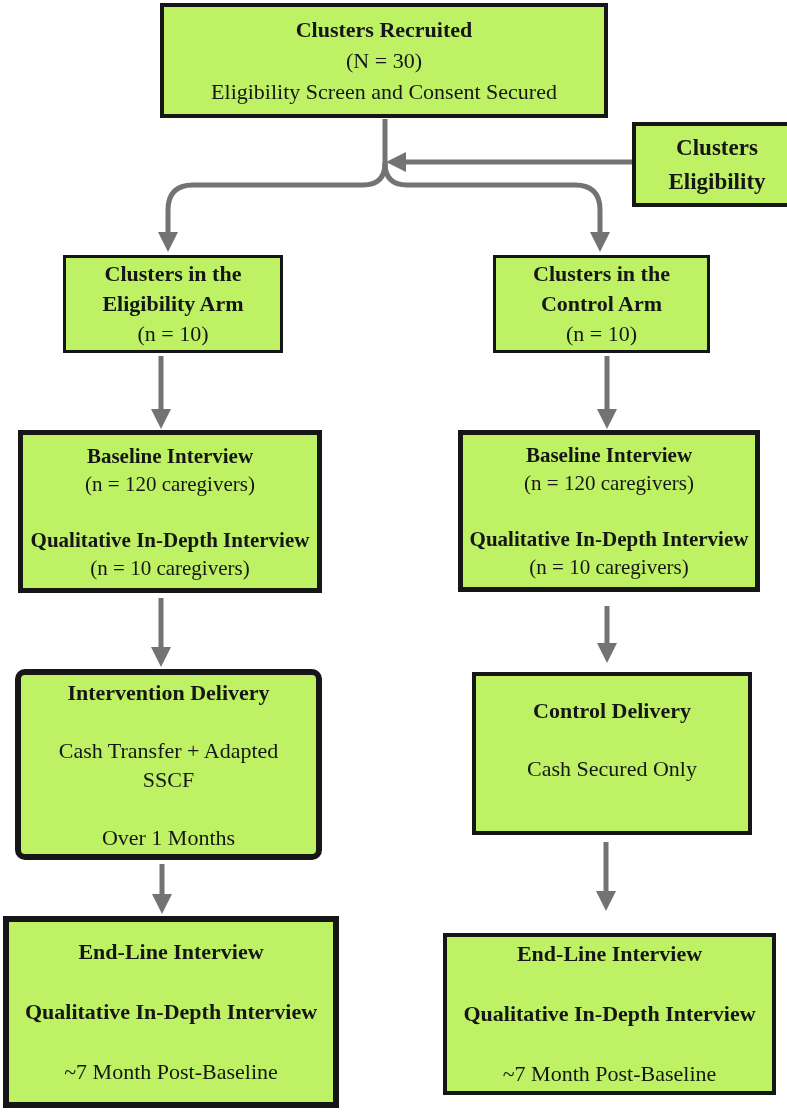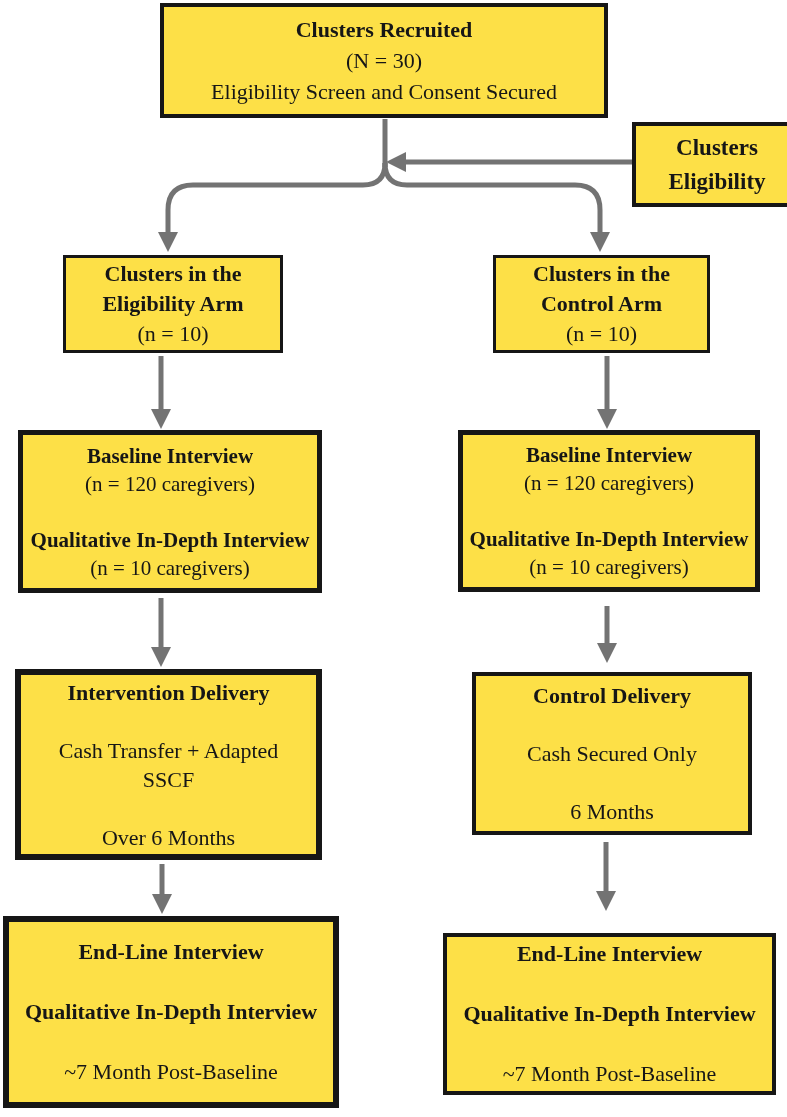--- a/index.html
+++ b/index.html
@@ -7,38 +7,38 @@
     position:relative;
     width:787px; height:1117px;
     background:#ffffff;
     font-family:"Liberation Serif","DejaVu Serif",serif;
     color:#161616;
     overflow:hidden;
   }
   svg.arrows { position:absolute; left:0; top:0; }
   .bx {
     position:absolute;
-    background:#fde047;
+    background:#bef264;
     border-style:solid;
     border-color:#161616;
     box-sizing:border-box;
     display:flex; flex-direction:column;
     justify-content:center; align-items:center;
     text-align:center;
   }
   .ln { width:100%; white-space:nowrap; }
   .b  { font-weight:bold; }
 
   #recruited  { left:160px; top:3px;   width:448px; height:115px; border-width:4px; font-size:22px; line-height:31px; }
   #randomized { left:632px; top:122px; width:170px; height:85px;  border-width:4px; font-size:23px; line-height:34px; }
   #int-arm    { left:63px;  top:255px; width:220px; height:98px;  border-width:3px; font-size:22px; line-height:30px; }
   #ctl-arm    { left:493px; top:255px; width:217px; height:98px;  border-width:3px; font-size:22px; line-height:30px; }
   #base-int   { left:18px;  top:430px; width:304px; height:163px; border-width:5px; font-size:21px; line-height:28px; }
   #base-ctl   { left:458px; top:430px; width:302px; height:162px; border-width:5px; font-size:21px; line-height:28px; }
-  #deliv-int  { left:15px;  top:669px; width:307px; height:191px; border-width:6px; font-size:22px; line-height:29px; }
+  #deliv-int  { left:15px;  top:669px; width:307px; height:191px; border-width:6px; font-size:22px; line-height:29px;border-radius:10px; }
   #deliv-ctl  { left:472px; top:672px; width:280px; height:163px; border-width:4px; font-size:22px; line-height:29px; }
   #end-int    { left:3px;   top:916px; width:336px; height:192px; border-width:6px; font-size:22px; line-height:30px; }
   #end-ctl    { left:443px; top:933px; width:333px; height:162px; border-width:4px; font-size:22px; line-height:30px; }
 </style>
 </head>
 <body>
 
 <div class="stage">
 
   <svg class="arrows" width="787" height="1117" viewBox="0 0 787 1117">
@@ -99,29 +99,28 @@
     <div class="ln b">Qualitative In-Depth Interview</div>
     <div class="ln">(n = 10 caregivers)</div>
   </div>
 
   <div class="bx" id="deliv-int">
     <div class="ln b">Intervention Delivery</div>
     <div class="ln">&nbsp;</div>
     <div class="ln">Cash Transfer + Adapted</div>
     <div class="ln">SSCF</div>
     <div class="ln">&nbsp;</div>
-    <div class="ln">Over 6 Months</div>
+    <div class="ln">Over 1 Months</div>
   </div>
 
   <div class="bx" id="deliv-ctl">
     <div class="ln b">Control Delivery</div>
     <div class="ln">&nbsp;</div>
     <div class="ln">Cash Secured Only</div>
     <div class="ln">&nbsp;</div>
-    <div class="ln">6 Months</div>
   </div>
 
   <div class="bx" id="end-int">
     <div class="ln b">End-Line Interview</div>
     <div class="ln">&nbsp;</div>
     <div class="ln b">Qualitative In-Depth Interview</div>
     <div class="ln">&nbsp;</div>
     <div class="ln">~7 Month Post-Baseline</div>
   </div>
 

